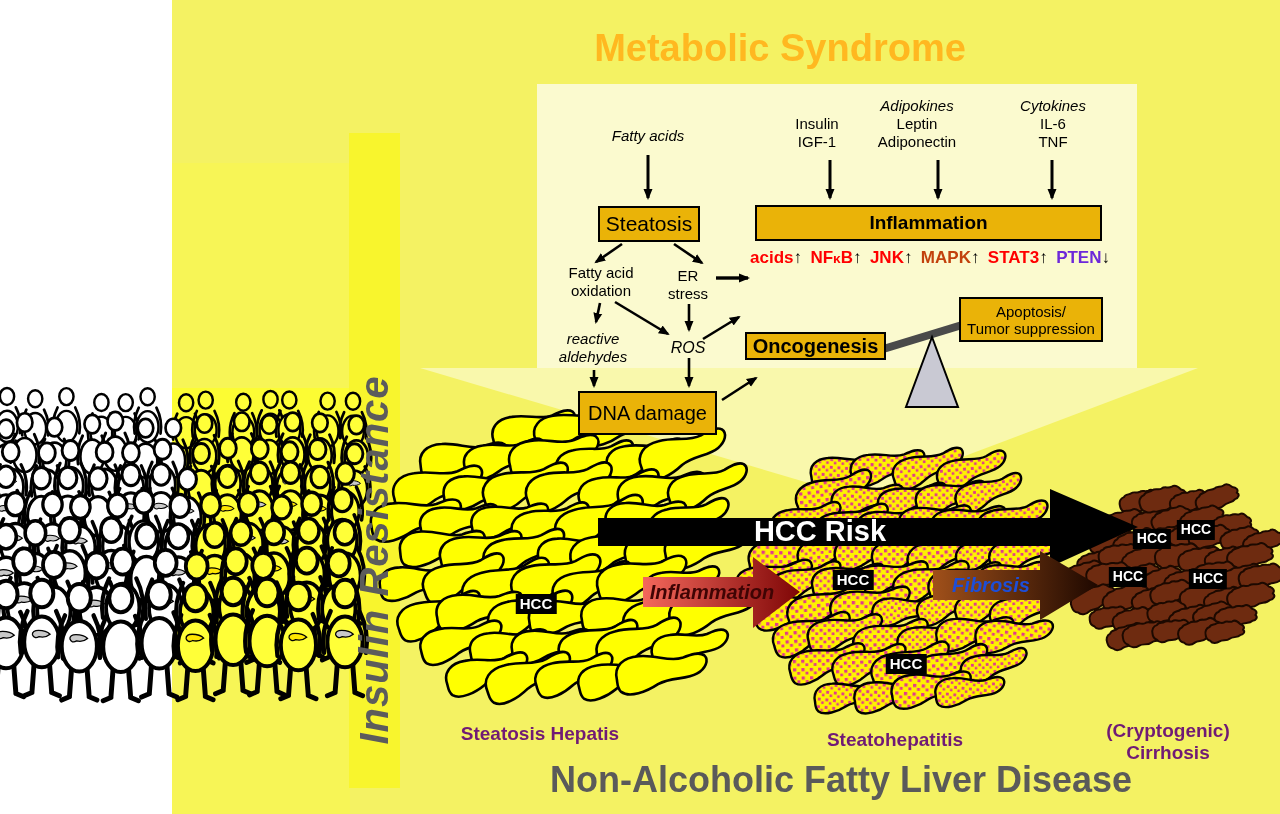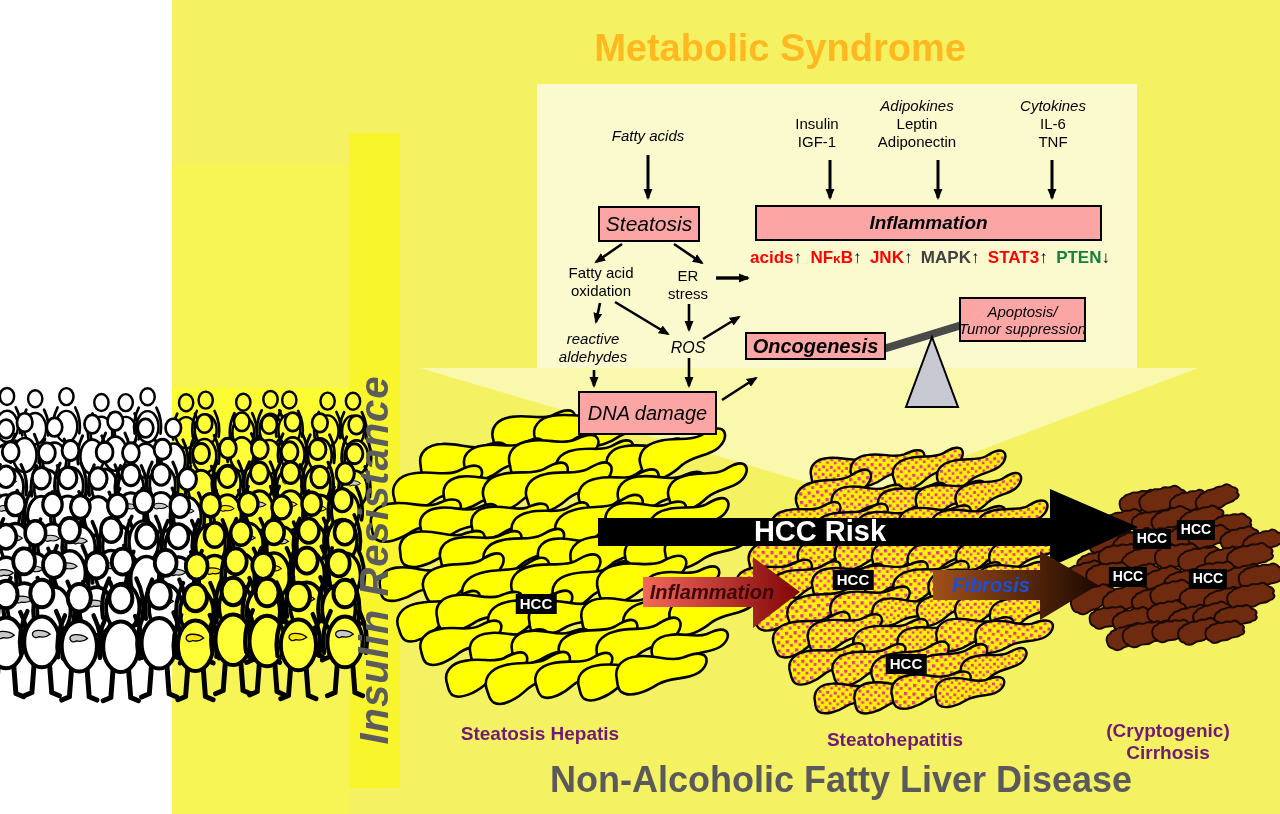--- a/index.html
+++ b/index.html
@@ -16,27 +16,27 @@
            white-space:nowrap;font-size:40px;font-weight:bold;font-style:italic;
            color:#5C5C5C;letter-spacing:1px;}
   .panel{left:537px;top:84px;width:600px;height:284px;background:#FBFACF;}
   svg.layer{left:0;top:0;width:1280px;height:814px;}
   
   .main-title{left:780px;top:48px;font-size:38px;font-weight:bold;color:#FFB820;white-space:nowrap;}
   .bottom-title{left:841px;top:780px;font-size:36px;font-weight:bold;color:#5A5A5A;white-space:nowrap;}
   
   .ptext{font-size:15px;color:#000;line-height:18px;white-space:nowrap;}
   .it{font-style:italic;}
-  .pbox{border:2px solid #000;background:#fca5a5;display:flex;align-items:center;
-        justify-content:center;white-space:nowrap;box-sizing:border-box;font-style:italic;}
+  .pbox{border:2px solid #000;background:#eab308;display:flex;align-items:center;
+        justify-content:center;white-space:nowrap;box-sizing:border-box;}
   #steatosis-box{left:598px;top:206px;width:102px;height:36px;font-size:21px;}
   #inflammation-box{left:755px;top:205px;width:347px;height:36px;font-size:19px;font-weight:bold;}
   #dna-box{left:578px;top:391px;width:139px;height:44px;font-size:20px;}
   #onco-box{left:745px;top:332px;width:141px;height:28px;font-size:20px;font-weight:bold;}
-  #apop-box{left:959px;top:297px;width:127px;height:45px;font-size:15px;line-height:17px;
+  #apop-box{left:959px;top:297px;width:144px;height:45px;font-size:15px;line-height:17px;
             text-align:center;flex-direction:column;}
   #signal-row{left:750px;top:248px;width:360px;display:flex;justify-content:space-between;
               font-size:17px;font-weight:bold;white-space:nowrap;}
   .sig .arr{color:#000;font-weight:bold;}
   .kappa{font-size:0.8em;}
   
   .stage-label{font-size:19px;font-weight:bold;color:#701a75;white-space:nowrap;line-height:22px;}
   .arrow-text{font-weight:bold;font-style:italic;white-space:nowrap;}
   #hccrisk-text{left:820px;top:531px;font-size:29px;font-weight:bold;font-style:normal;color:#fff;}
   #inflam-text{left:712px;top:592px;font-size:20px;color:#3F0404;}
@@ -911,23 +911,23 @@
     <div>IL-6</div>
     <div>TNF</div>
   </div>
 
   <div class="abs pbox" id="steatosis-box">Steatosis</div>
   <div class="abs pbox" id="inflammation-box">Inflammation</div>
   <div class="abs" id="signal-row">
       <span class="sig"><span style="color: rgb(255, 0, 0);">acids</span><span class="arr">↑</span></span>
       <span class="sig"><span style="color: rgb(255, 0, 0);">NF<span class="kappa">κ</span>B</span><span class="arr">↑</span></span>
       <span class="sig"><span style="color: rgb(255, 0, 0);">JNK</span><span class="arr">↑</span></span>
-      <span class="sig"><span style="color: #404040;">MAPK</span><span class="arr">↑</span></span>
+      <span class="sig"><span style="color: #c2410c;">MAPK</span><span class="arr">↑</span></span>
       <span class="sig"><span style="color: rgb(255, 0, 0);">STAT3</span><span class="arr">↑</span></span>
-      <span class="sig"><span style="color: #15803d; text-align: center;">PTEN</span><span class="arr">↓</span></span>
+      <span class="sig"><span style="color: #6d28d9; text-align: center;">PTEN</span><span class="arr">↓</span></span>
     </div>
 
   <div class="abs ctr ptext" style="left:601px;top:282px;">
     <div>Fatty acid</div>
     <div>oxidation</div>
   </div>
   <div class="abs ctr ptext" style="left:688px;top:285px;">
     <div>ER</div>
     <div>stress</div>
   </div>

